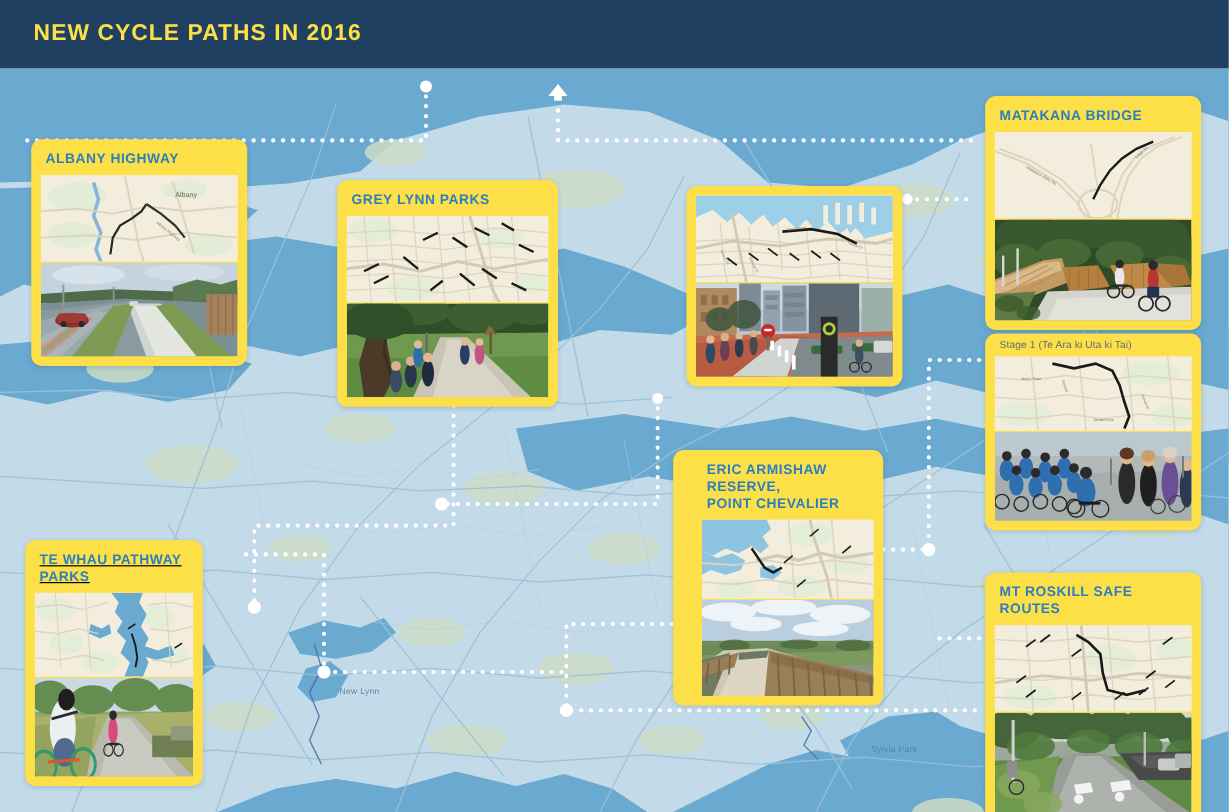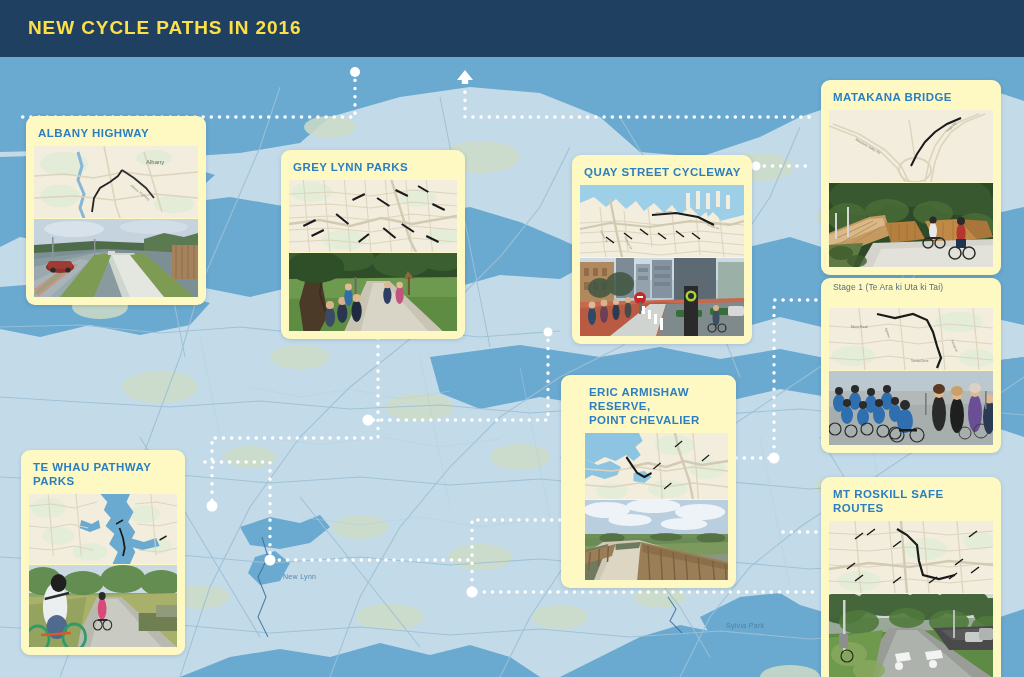--- a/index.html
+++ b/index.html
@@ -39,35 +39,35 @@
 
   
   .conn-svg {
     position: absolute; left: 0; top: 0; width: 1024px; height: 677px;
     z-index: 20; pointer-events: none;
   }
 
   
   .card {
     position: absolute;
-    background: #fef9c3;
+    background: #fde047;
     border-radius: 9px;
     box-shadow: 0 1px 4px rgba(25,60,90,0.18);
     padding: 8px 8px 8px 8px;
     z-index: 30;
   }
   .card-title {
     color: #2b7fc0; font-size: 11.5px; font-weight: bold;
     letter-spacing: .45px; line-height: 14px;
     padding: 2px 2px 6px 4px;
   }
   .card-sub {
     color: #5b6b78; font-size: 8.5px; font-weight: normal;
     letter-spacing: .1px; line-height: 11px;
-    padding: 0 2px 15px 4px; margin-top: -4px;
+    padding: 0 2px 4px 4px; margin-top: -4px;
   }
   .thumb { position: relative; width: 100%; overflow: hidden; display: block; }
   .thumb svg, .thumb .photo { display: block; width: 100%; height: 100%; }
   .thumb-map { background: #f2eddd; }
   .thumb-photo { margin-top: 1px; }
 </style>
 </head>
 <body>
 
 <div id="root">
@@ -353,21 +353,20 @@
           <ellipse cx="108" cy="42" rx="4" ry="9" fill="#c2557f"></ellipse>
             <circle cx="108" cy="32" r="3.2" fill="#e2bb96"></circle>
         </g>
         <path d="M112,26 L116,18 L122,26" fill="#8a6a3c"></path>
         <rect x="116" y="24" width="2" height="18" fill="#6b5632"></rect>
       </svg>
     </div>
   </div>
 
   <div class="card" style="left:572px; top:155px; width:180px;">
-    <div class="card-title">QUAY STREET CYCLEWAY</div>
     <div class="thumb thumb-map" style="height:72px;">
       <svg viewBox="0 0 164 72" preserveAspectRatio="none">
         <rect width="164" height="72" fill="#f2eddd"></rect>
         <path d="M0,0 L164,0 L164,30 L150,26 L140,34 L130,24 L120,32 L110,22 L100,30 L92,20 L84,28 L74,18 L64,26 L56,16 L46,24 L36,14 L26,22 L14,12 L0,18 Z" fill="#9ecfe8"></path>
         <path d="M100,6 L104,22 L112,16 L116,28 L124,20 L128,32 L136,24 L140,36 L164,30 L164,0 L100,0 Z" fill="#9ecfe8"></path>
         <g fill="#f2eddd">
           <rect x="106" y="8" width="4" height="16"></rect>
             <rect x="116" y="6" width="4" height="18"></rect>
           <rect x="126" y="8" width="4" height="16"></rect>
             <rect x="136" y="6" width="4" height="16"></rect>
@@ -731,21 +730,21 @@
         <g fill="none" stroke="#2a2a2a" stroke-width="1.2">
             <circle cx="18" cy="62" r="6"></circle>
           </g>
         <rect x="124" y="16" width="2" height="28" fill="#b8bdb8"></rect>
         <rect x="136" y="38" width="18" height="10" rx="2" fill="#c8ccc8"></rect>
         <rect x="150" y="34" width="14" height="12" rx="2" fill="#b0b4b0"></rect>
       </svg>
     </div>
   </div>
 
-  <div class="card" style="left:21px; top:450px; width:164px;">
+  <div class="card" style="left:21px; top:450px; width:148px;text-decoration:underline;">
     <div class="card-title">TE WHAU PATHWAY PARKS</div>
     <div class="thumb thumb-map" style="height:70px;">
       <svg viewBox="0 0 170 70" preserveAspectRatio="none">
         <rect width="170" height="70" fill="#f2eddd"></rect>
         <g fill="#e4edd8">
             <ellipse cx="22" cy="14" rx="20" ry="10"></ellipse>
             <ellipse cx="34" cy="42" rx="18" ry="9"></ellipse>
             <ellipse cx="70" cy="58" rx="20" ry="9"></ellipse>
             <ellipse cx="132" cy="20" rx="18" ry="9"></ellipse>
             <ellipse cx="148" cy="52" rx="16" ry="8"></ellipse>

